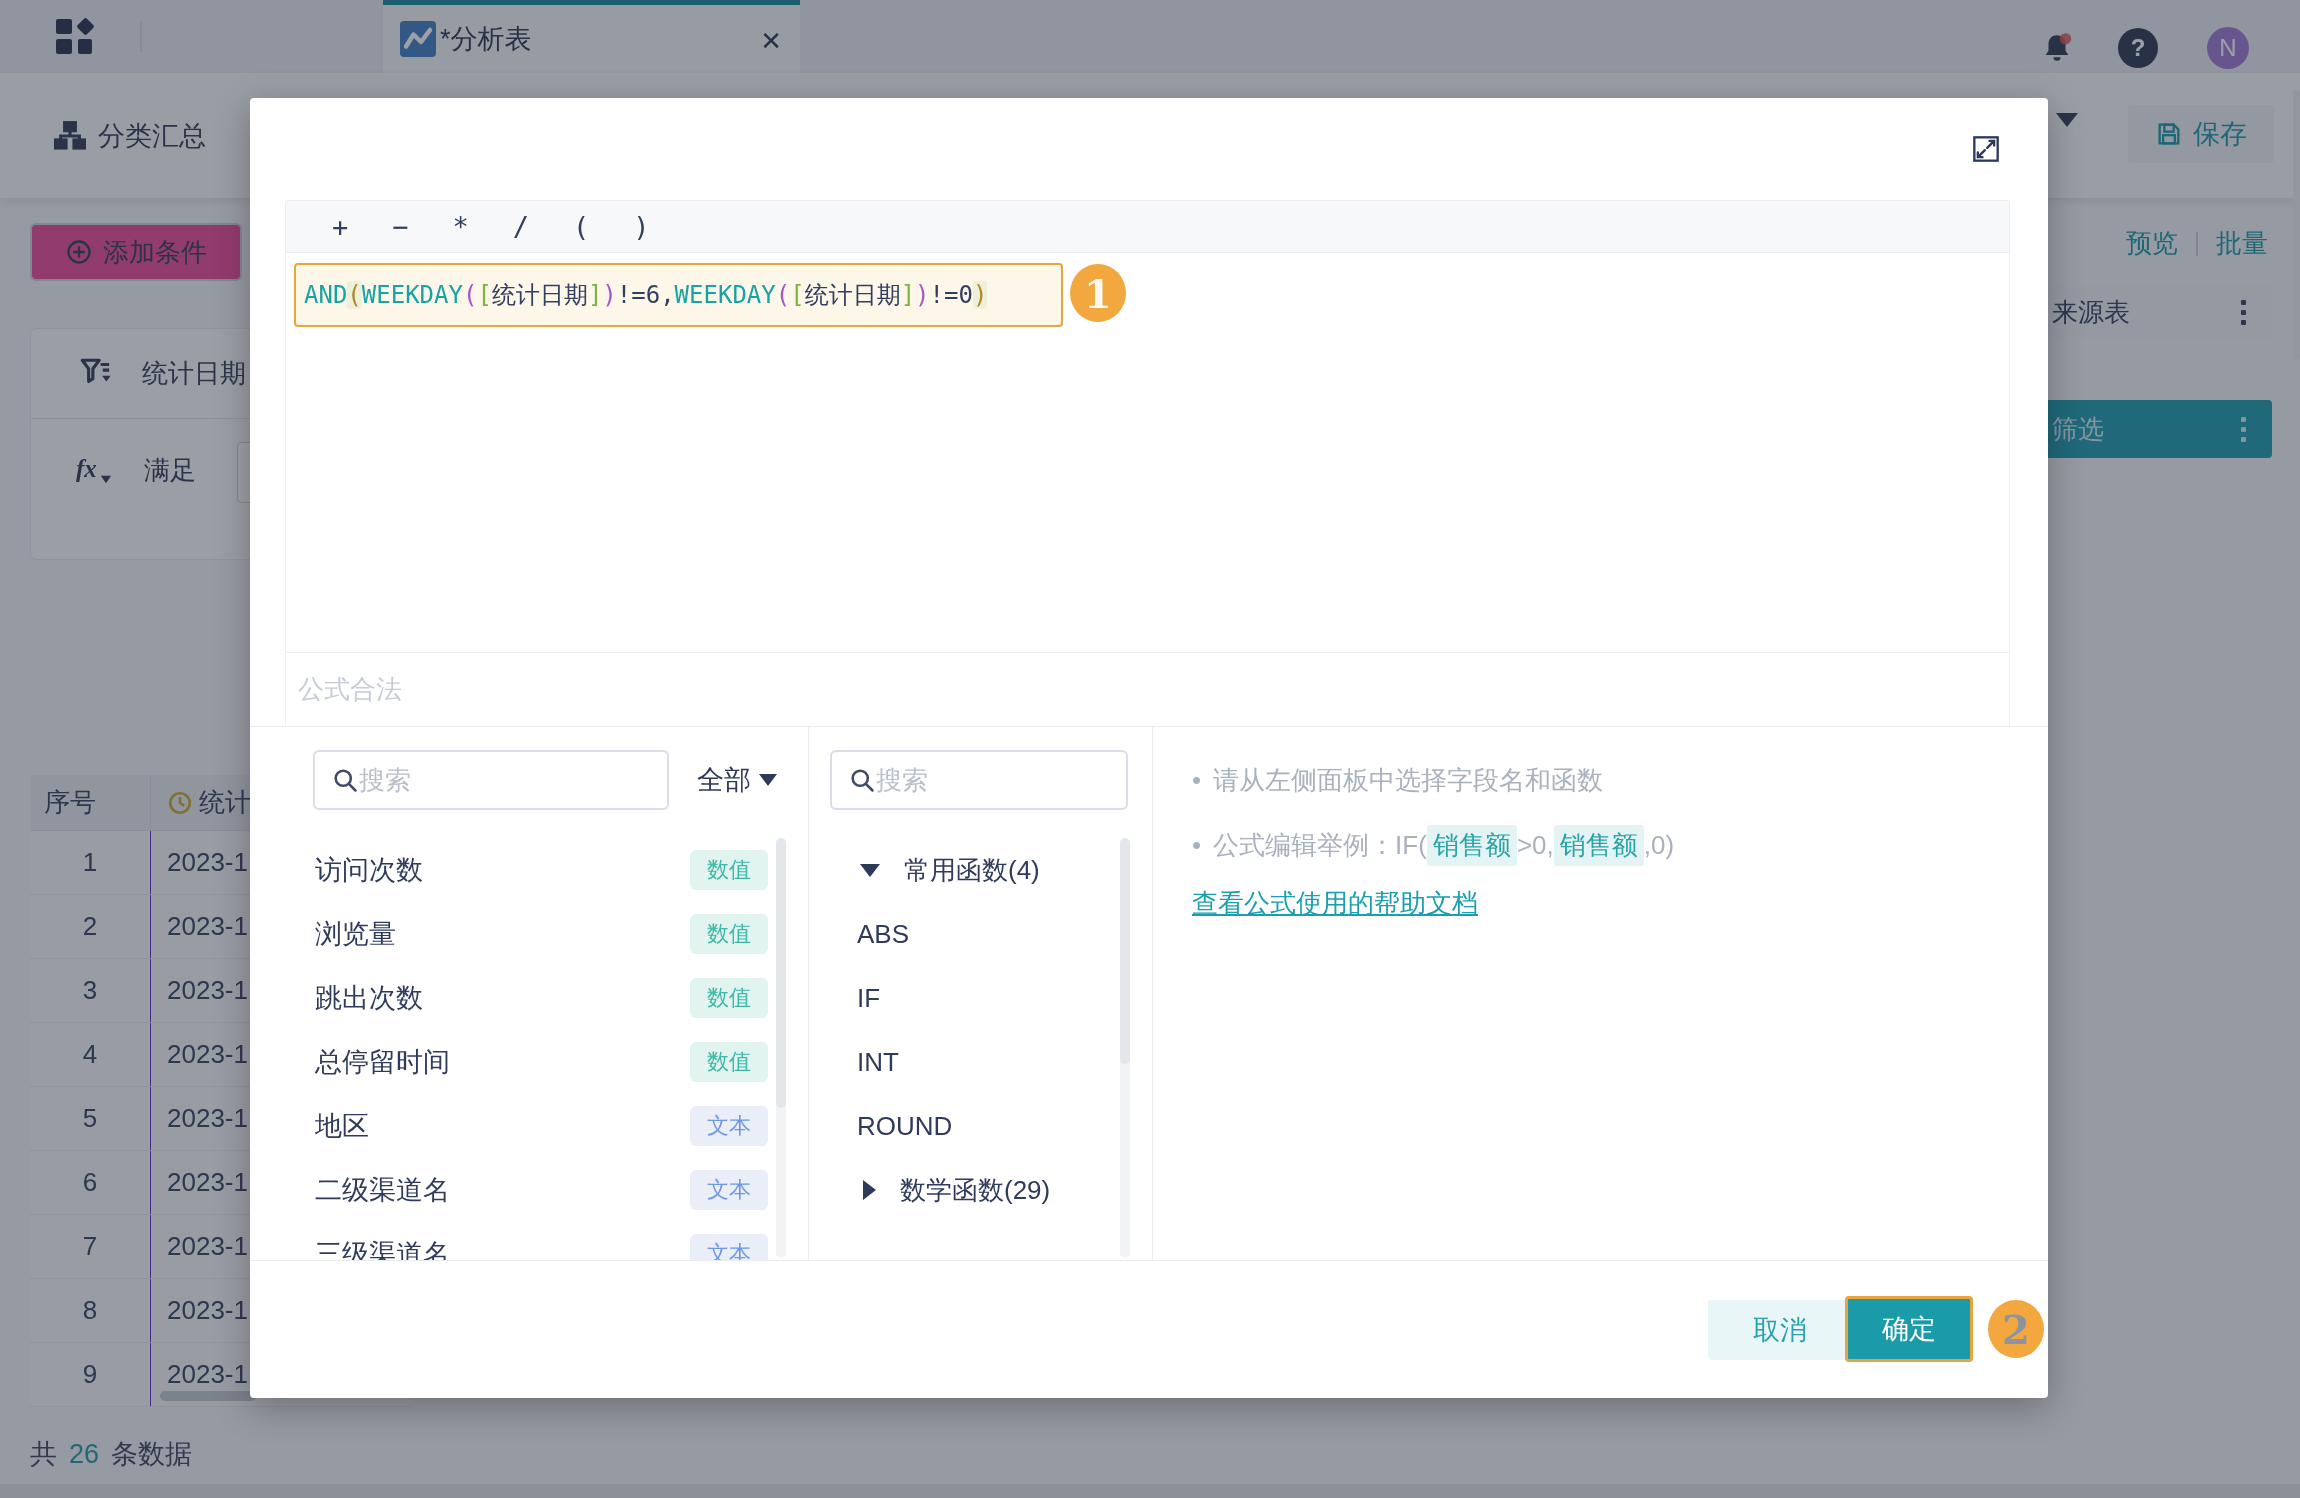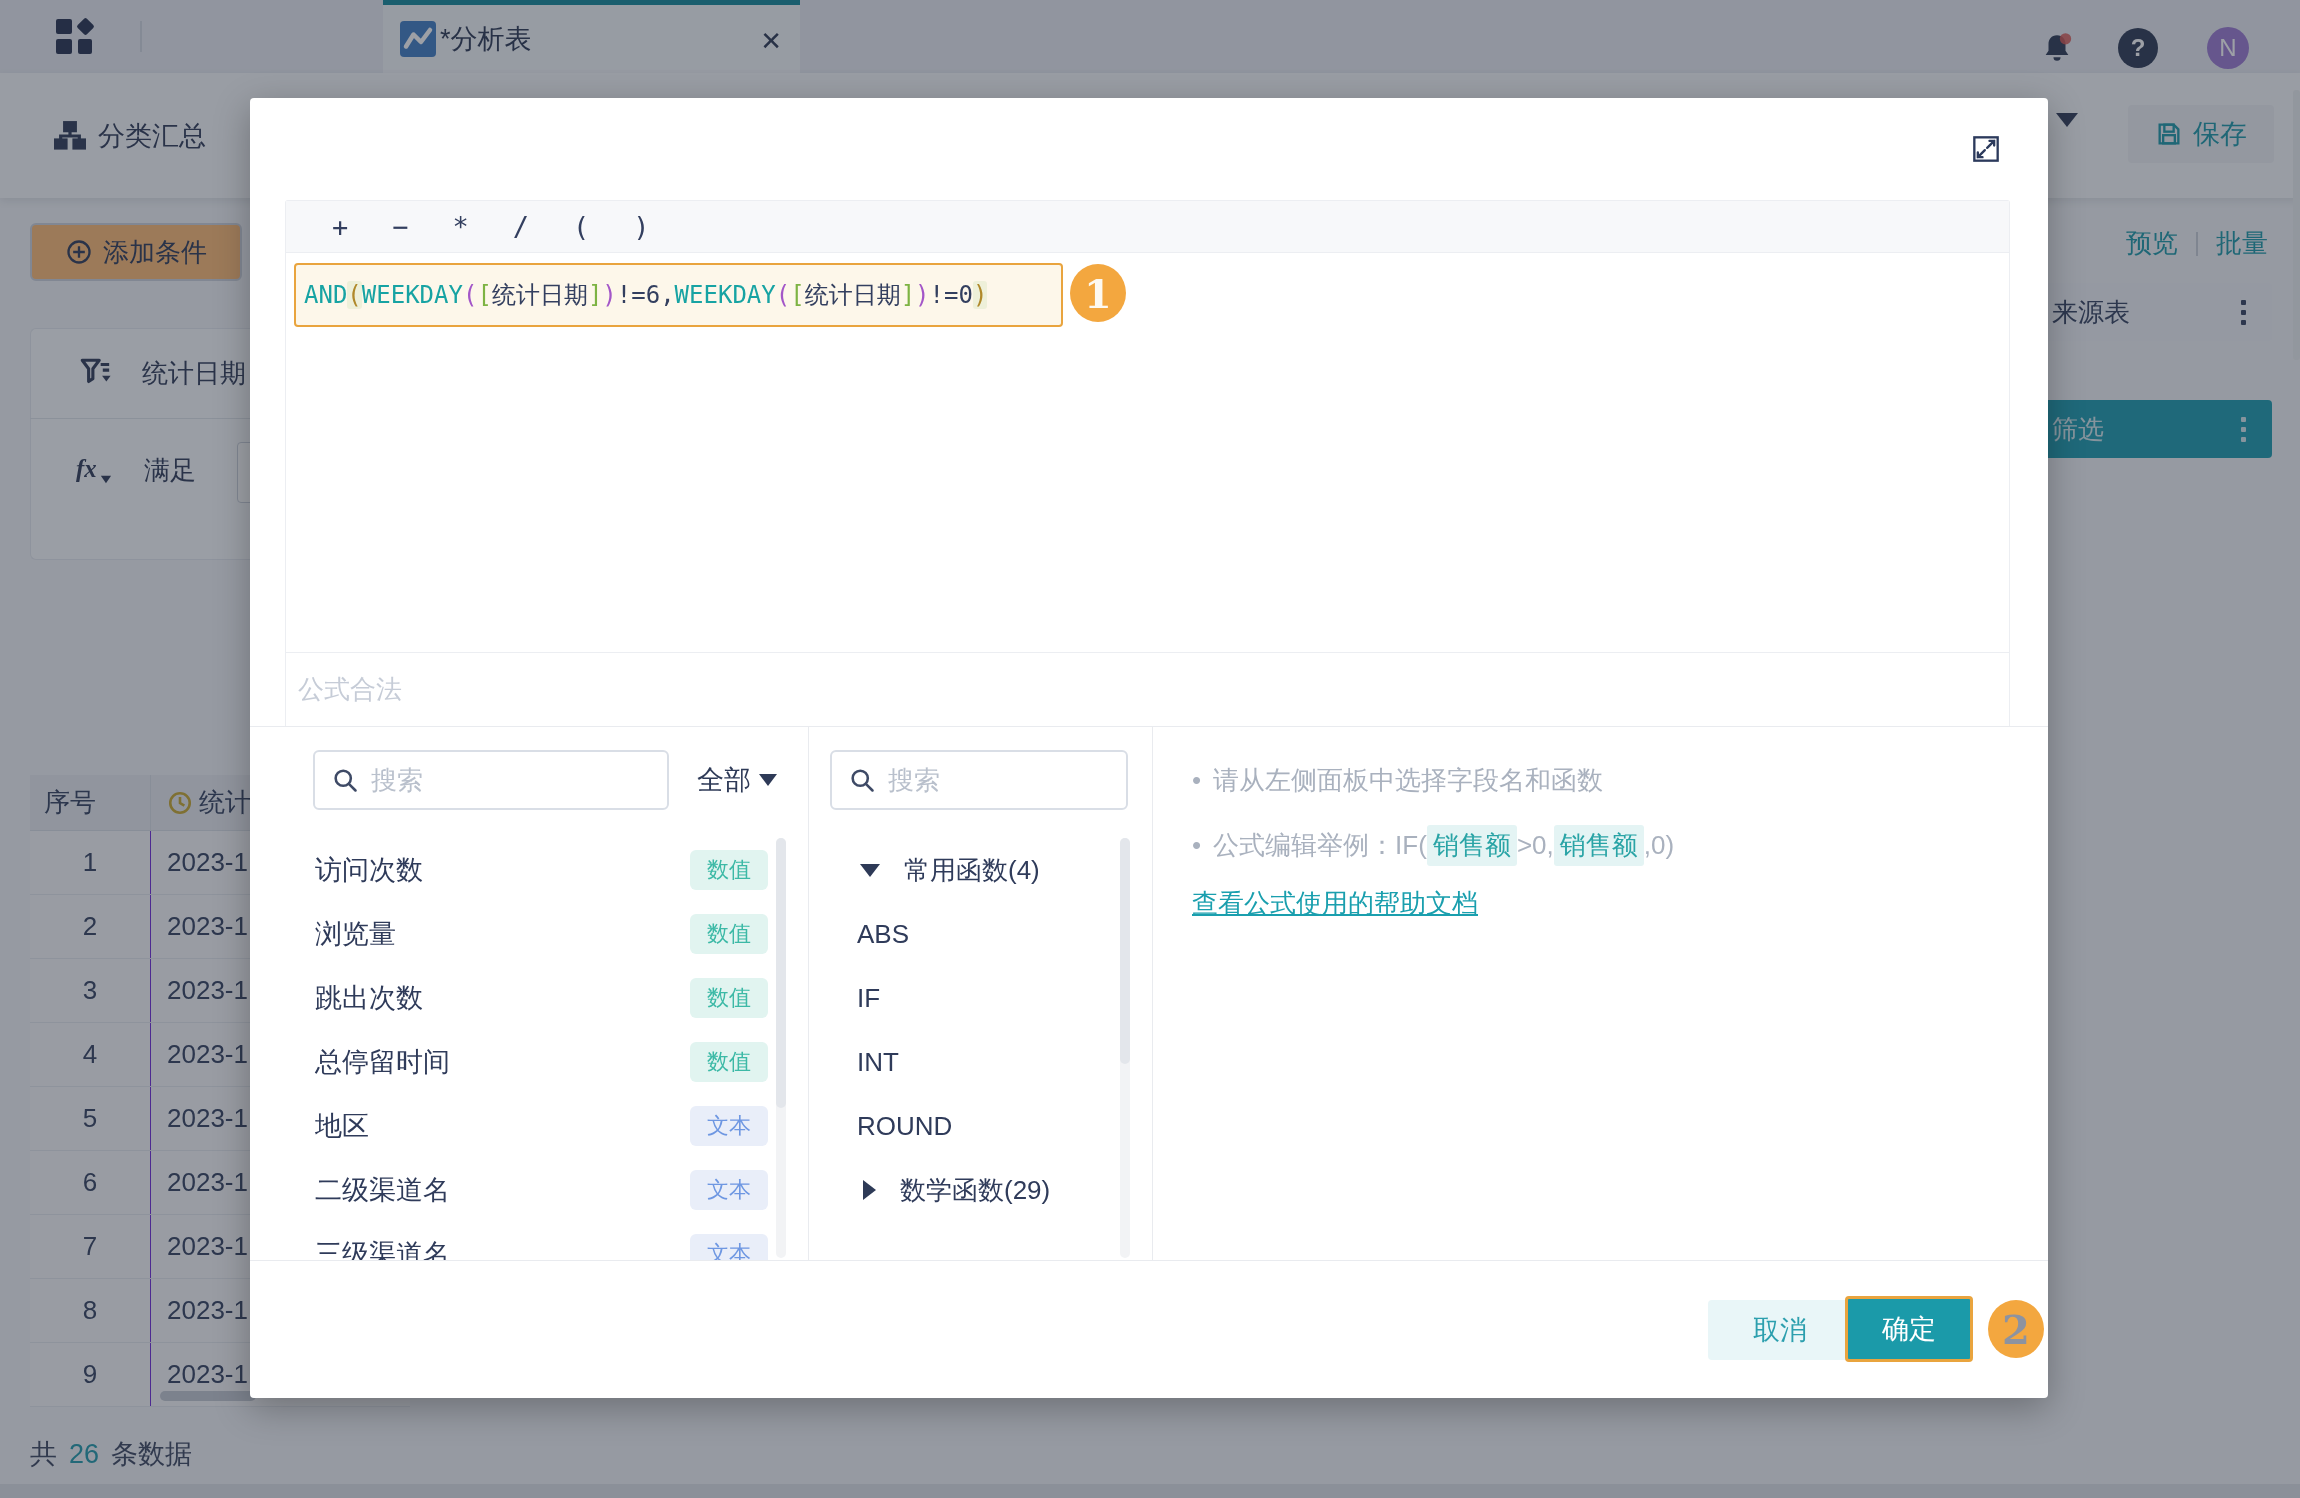--- a/index.html
+++ b/index.html
@@ -18,21 +18,21 @@
   #tab-close { position:absolute; right:18px; top:0; height:73px; display:flex; align-items:center; font-size:26px; color:#2b3752; cursor:pointer; }
   .tb-ico { top:28px; width:40px; height:40px; display:flex; align-items:center; justify-content:center; }
   #help-circle { left:2118px; top:28px; width:40px; height:40px; border-radius:50%; background:#2b3752; color:#fff; font-size:24px; font-weight:bold; display:flex; align-items:center; justify-content:center; }
   #avatar { left:2207px; top:27px; width:42px; height:42px; border-radius:50%; background:#9b79d2; color:#fff; font-size:24px; display:flex; align-items:center; justify-content:center; }
 
   #toolbar { left:0; top:73px; width:2300px; height:125px; background:#f8f9fb; box-shadow:0 3px 8px rgba(40,50,70,.10); }
   #bc-title { left:98px; top:0; height:125px; display:flex; align-items:center; font-size:27px; color:#2e3a57; }
   #save-btn { left:2128px; top:32px; width:146px; height:58px; background:#eef1f5; border-radius:4px; display:flex; align-items:center; justify-content:center; gap:10px; color:#1a98a8; font-size:27px; cursor:pointer; }
   #hidden-caret { left:2056px; top:40px; width:0; height:0; border-left:11px solid transparent; border-right:11px solid transparent; border-top:14px solid #2e3a57; }
 
-  #add-cond { left:30px; top:223px; width:212px; height:58px; border:2px solid #ccd2dc; border-radius:6px; background:#fdba74; display:flex; align-items:center; justify-content:center; gap:10px; font-size:26px; color:#2e3a57; cursor:pointer; }
+  #add-cond { left:30px; top:223px; width:212px; height:58px; border:2px solid #ccd2dc; border-radius:6px; background:#ec4899; display:flex; align-items:center; justify-content:center; gap:10px; font-size:26px; color:#2e3a57; cursor:pointer; }
   #cond-card { left:30px; top:328px; width:230px; height:232px; background:#fafbfd; border:1px solid #e4e8ee; border-right:none; border-radius:6px 0 0 6px; }
   .cond-row { position:absolute; left:0; width:230px; height:90px; display:flex; align-items:center; }
   .cond-row .ctxt { font-size:26px; color:#2e3a57; margin-left:30px; white-space:nowrap; }
   #cond-div { left:30px; top:418px; width:230px; height:1px; background:#dfe3ea; }
   #cond-input { left:237px; top:442px; width:120px; height:61px; background:#fff; border:1px solid #ccd2dc; border-radius:4px; }
 
   #table { left:30px; top:775px; width:380px; }
   #thead { display:flex; height:56px; background:#e9ecf1; border-bottom:1px solid #d9dee6; align-items:center; }
   .th1 { width:120px; padding-left:14px; font-size:26px; color:#33405f; }
   .th2 { display:flex; align-items:center; gap:6px; font-size:26px; color:#33405f; padding-left:16px; border-left:1px solid #d9dee6; height:100%; }
@@ -75,21 +75,21 @@
 
   .hdiv { left:0; width:1798px; height:1px; background:#e9ebef; }
   .vdiv { top:628px; width:1px; height:534px; background:#e9ebef; }
 
   .panel { top:628px; height:534px; overflow:hidden; }
   #fields-panel { left:0; width:558px; }
   #funcs-panel { left:558px; width:344px; }
   #help-panel { left:902px; width:896px; }
 
   .search-box { position:absolute; top:24px; height:60px; border:2px solid #d9dee6; border-radius:6px; display:flex; align-items:center; background:#fff; cursor:text; }
-  .search-box .ph { font-size:26px; color:#b9c0cc; margin-left:12px; }
+  .search-box .ph { font-size:26px; color:#b9c0cc; }
   #search-fields { left:63px; width:356px; }
   #search-funcs { left:22px; width:298px; }
   #all-dd { position:absolute; left:447px; top:24px; height:60px; display:flex; align-items:center; gap:8px; font-size:27px; color:#2e3a57; cursor:pointer; }
   #all-dd .car { width:0; height:0; border-left:9px solid transparent; border-right:9px solid transparent; border-top:12px solid #2e3a57; }
 
   .field-row { position:absolute; left:0; width:558px; height:64px; display:flex; align-items:center; cursor:pointer; }
   .field-row .fname { font-size:27px; color:#2f3b5a; margin-left:65px; }
   .field-row .fbadge { position:absolute; left:440px; width:78px; height:40px; border-radius:6px; font-size:22px; display:flex; align-items:center; justify-content:center; }
   .b-num { color:#3cb9a6; background:#e1f4f0; }
   .b-text { color:#6e97e2; background:#e9eef9; }

